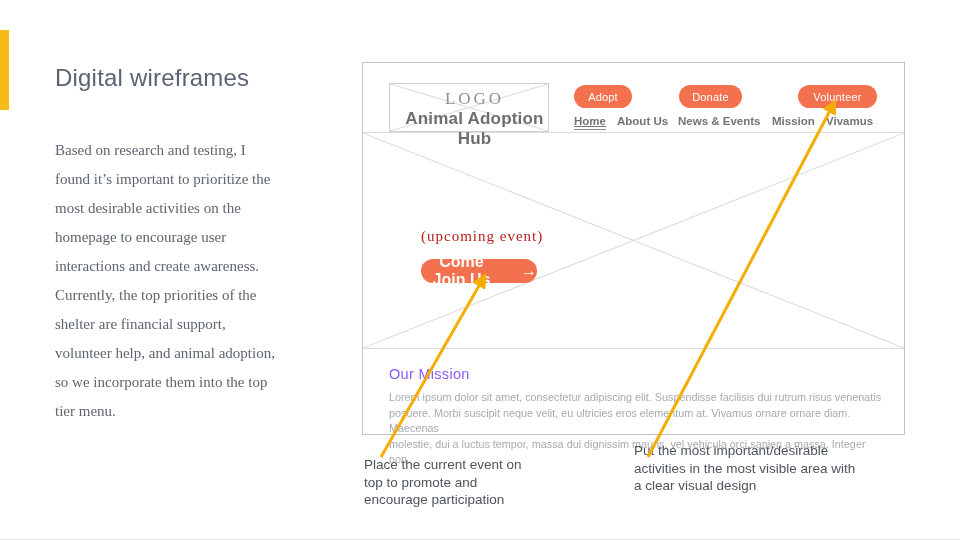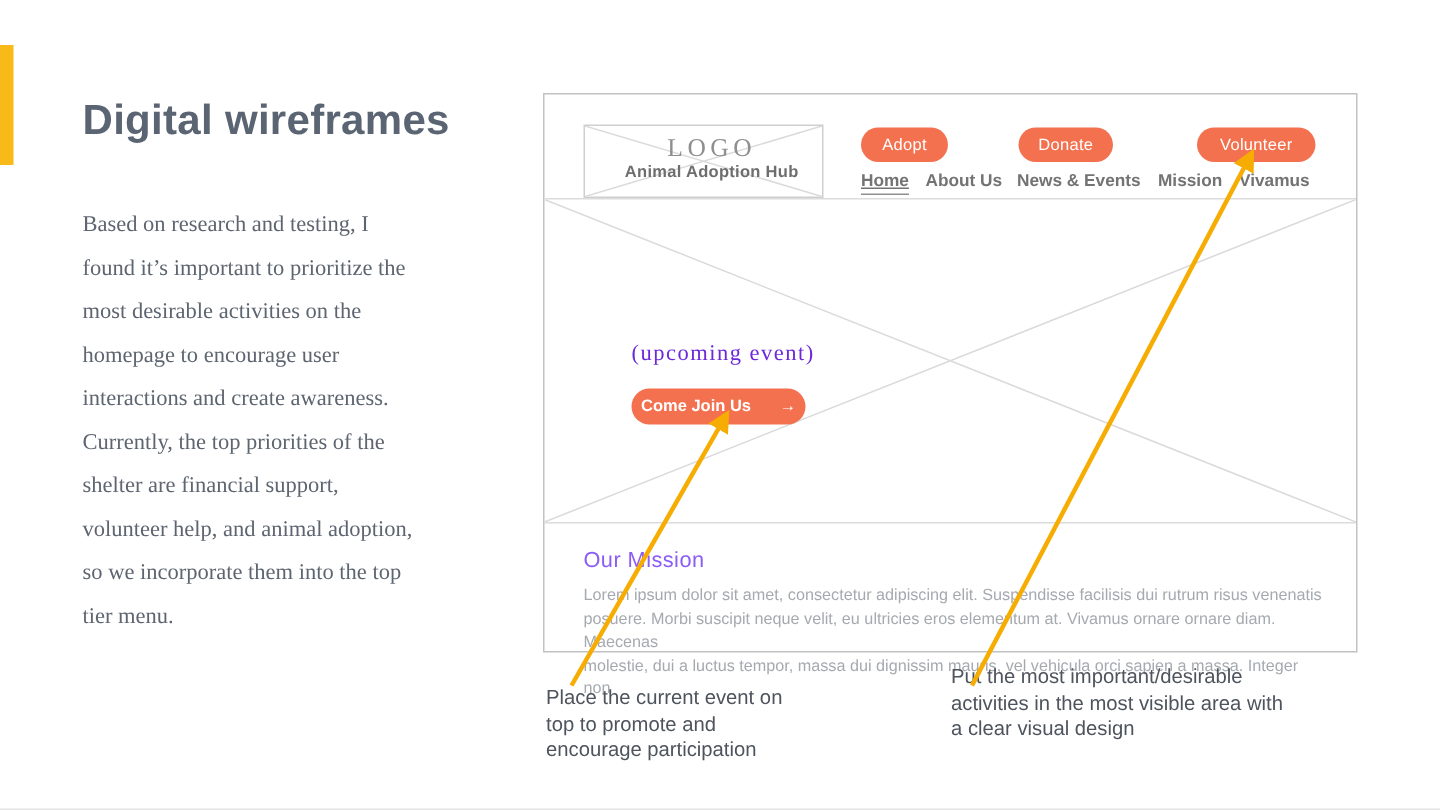--- a/index.html
+++ b/index.html
@@ -7,48 +7,48 @@
     --coral:#F4714F;
     --arrow:#F6AC01;
   }
   *{margin:0;padding:0;box-sizing:border-box;}
   body{background:#fff;font-family:"Liberation Sans",sans-serif;}
   #slide{position:relative;width:960px;height:540px;background:#ffffff;overflow:hidden;border-bottom:1px solid #e3e3e3;}
   .abs{position:absolute;}
 
   
   .accent-bar{left:0;top:30px;width:9px;height:80px;background:var(--gold);}
-  .slide-title{left:55px;top:64px;font-size:28px;font-weight:700;color:#5B6472;letter-spacing:.2px;}
+  .slide-title{left:55px;top:64px;font-size:24px;font-weight:400;color:#5B6472;letter-spacing:.2px;}
   .slide-body{left:55px;top:136px;width:300px;font-size:15px;line-height:29px;color:#5D6570;white-space:pre-line;font-family:Liberation Serif, serif;}
 
   
   .panel{left:362px;top:62px;width:543px;height:373px;border:1px solid #C2C2C2;background:#fff;}
   .wf-header{position:absolute;left:0;top:0;width:100%;height:70px;border-bottom:1px solid #DCDCDC;}
   .logo-box{position:absolute;left:26px;top:20px;width:160px;height:49px;border:1px solid #CFCFCF;text-align:center;padding-left:11px;}
   .cross-svg{position:absolute;left:0;top:0;width:100%;height:100%;}
   .cross-svg line{stroke:#DADADA;stroke-width:1;vector-effect:non-scaling-stroke;}
   .logo-text{position:relative;margin-top:5px;font-family:"Liberation Serif",serif;font-size:17px;color:#8F8F8F;letter-spacing:3px;}
-  .logo-subtext{position:relative;font-size:11px;font-weight:bold;color:#6E6E6E;letter-spacing:.2px;}
+  .logo-subtext{position:relative;font-size:17px;font-weight:bold;color:#6E6E6E;letter-spacing:.2px;}
   .wf-btn{position:absolute;top:22px;height:23px;border-radius:12px;background:var(--coral);color:#fff;
           font-weight:normal;font-size:11px;font-family:"Liberation Sans",sans-serif;border:none;
           display:flex;align-items:center;justify-content:center;cursor:pointer;letter-spacing:.2px;}
   .btn-adopt{left:211px;width:58px;}
   .btn-donate{left:316px;width:63px;}
   .btn-volunteer{left:435px;width:79px;}
   .wf-nav-item{position:absolute;top:52px;font-size:11.5px;font-weight:bold;color:#737373;cursor:pointer;}
   .nav-home{left:211px;border-bottom:1.5px solid #8f8f8f;padding-bottom:2px;text-decoration:underline;}
   .nav-about{left:254px;}
   .nav-news{left:315px;}
   .nav-sources{left:409px;}
   .nav-contact{left:463px;}
 
   .wf-hero{position:absolute;left:0;top:70px;width:100%;height:216px;border-bottom:1px solid #DCDCDC;}
-  .hero-caption{position:absolute;left:58px;top:95px;font-family:"Liberation Serif",serif;font-size:15px;color:#6d28d9;letter-spacing:1px;}
+  .hero-caption{position:absolute;left:58px;top:95px;font-family:"Liberation Serif",serif;font-size:15px;color:#b91c1c;letter-spacing:1px;}
   .hero-cta{position:absolute;left:58px;top:126px;width:116px;height:24px;border-radius:12px;background:var(--coral);
-            color:#fff;font-weight:bold;font-size:11px;border:none;display:flex;align-items:center;justify-content:center;
+            color:#fff;font-weight:bold;font-size:16px;border:none;display:flex;align-items:center;justify-content:center;
             gap:19px;cursor:pointer;font-family:"Liberation Sans",sans-serif;}
   .wf-mission{position:absolute;left:0;top:286px;width:100%;height:86px;}
   .mission-heading{position:absolute;left:26px;top:17px;font-size:14.5px;font-weight:normal;color:#8b5cf6;letter-spacing:.3px;}
   .mission-body{position:absolute;left:26px;top:41px;width:495px;font-size:10.8px;line-height:15.5px;color:#A6AAAF;white-space:pre-line;}
 
   
   .callout{font-size:13.5px;line-height:17.5px;color:#4E545D;white-space:pre-line;}
   .callout-event{left:364px;top:456px;width:210px;}
   .callout-menu{left:634px;top:442px;width:275px;}
   .arrows{position:absolute;left:0;top:0;z-index:10;pointer-events:none;}

